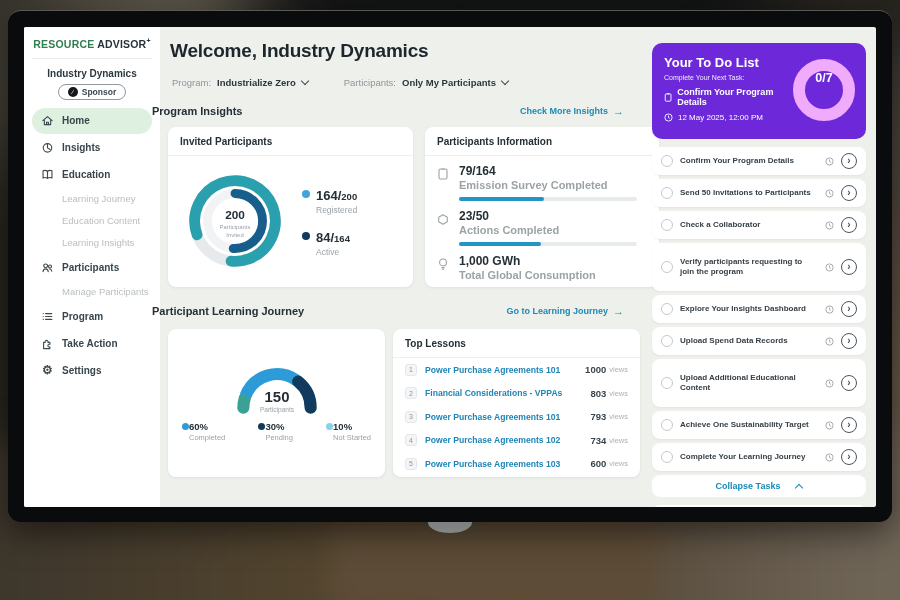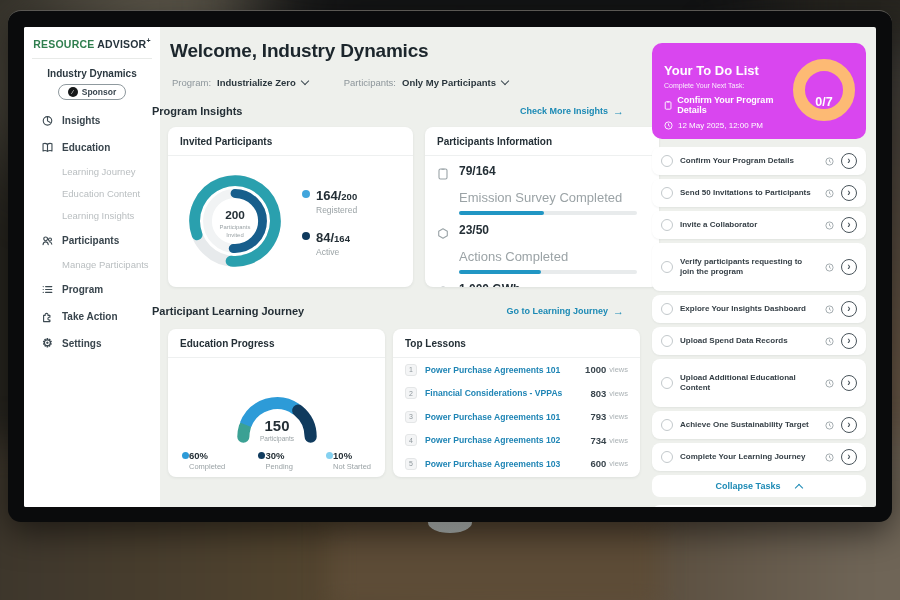--- a/index.html
+++ b/index.html
@@ -65,21 +65,21 @@
   .leg-item { display:flex; gap:6px; align-items:flex-start; }
   .leg-dot { width:8px; height:8px; border-radius:50%; margin-top:4px; }
   .leg-main { font-size:13px; font-weight:bold; color:#242f36; }
   .leg-sub { font-size:9.5px; font-weight:bold; color:#242f36; }
   .leg-lab { font-size:8.5px; color:#9ba3a6; margin-top:1px; }
 
   .card-info { left:401px; top:100px; width:234px; height:160px; }
   .info-row { display:flex; gap:8px; padding:8px 12px 0; }
   .info-ico { flex:0 0 14px; padding-top:3px; }
   .info-val { font-size:12px; font-weight:bold; color:#242f36; }
-  .info-lab { font-size:13px; color:#9ba3a6; margin-top:12px; }
+  .info-lab { font-size:11px; color:#9ba3a6; margin-top:1px;font-weight:bold; }
   .bar-track { width:178px; height:4px; border-radius:2px; background:#e8ebec; margin-top:6px; }
   .bar-fill { height:4px; border-radius:2px; background:#2196c4; }
 
   .card-edu { left:144px; top:302px; width:217px; height:148px; }
   .gauge-wrap { display:flex; justify-content:center; padding-top:4px; }
   .edu-legend { display:flex; justify-content:space-between; padding:2px 14px 0; }
   .edu-leg-item { display:flex; }
   .edu-dot { width:7px; height:7px; border-radius:50%; margin-top:2px; }
   .edu-pct { font-size:9.5px; font-weight:bold; color:#242f36; }
   .edu-lab { font-size:7.5px; color:#9ba3a6; margin-top:1px; }
@@ -87,27 +87,27 @@
   .card-lessons { left:369px; top:302px; width:247px; height:148px; }
   .lesson-row { display:flex; align-items:center; padding:0 12px; height:23.5px; cursor:pointer; }
   .rank { width:12px; height:12px; border-radius:3px; background:#f4f5f6; border:1px solid #e4e6e7; font-size:7px; color:#8d969b;
           display:flex; align-items:center; justify-content:center; margin-right:8px; }
   .lesson-title { flex:1; font-size:8.6px; font-weight:bold; color:#1f85b5; }
   .views-num { font-size:9.5px; font-weight:bold; color:#39454d; }
   .views-suf { font-size:7.5px; color:#aab1b4; margin-left:3px; }
 
   
   .right-panel { position:absolute; left:628px; top:16px; width:214px; }
-  .todo-green { position:relative; background:#d946ef; border-radius:10px; height:96px; padding:20px 12px; color:#fff; margin-bottom:8px; }
+  .todo-green { position:relative; background:#6d28d9; border-radius:10px; height:96px; padding:12px 12px; color:#fff; margin-bottom:8px; }
   .todo-title { font-size:13px; font-weight:bold; }
   .todo-sub { font-size:7px; opacity:.9; margin-top:4px; }
   .todo-next { display:flex; gap:5px; align-items:center; margin-top:6px; font-size:9px; font-weight:bold; width:130px; }
   .todo-due { display:flex; gap:5px; align-items:center; margin-top:6px; font-size:8px; }
-  .ring { position:absolute; right:11px; top:16px; width:62px; height:62px; border-radius:50%; border:12px solid #fdba74;
-          display:flex; align-items:flex-end; justify-content:center; }
+  .ring { position:absolute; right:11px; top:16px; width:62px; height:62px; border-radius:50%; border:12px solid #f0abfc;
+          display:flex; align-items:flex-start; justify-content:center; }
   .ring span { font-size:12.5px; font-weight:bold; color:#fff; }
 
   .task-row { background:#fff; border-radius:8px; box-shadow:0 1px 2px rgba(40,50,55,.06); display:flex; align-items:center;
               gap:7px; padding:0 9px; height:28px; margin-bottom:4px; cursor:pointer; }
   .task-row.tall { height:48px; }
   .task-check { flex:0 0 12px; width:12px; height:12px; border-radius:50%; border:1.4px solid #c3c9cc; background:#fff; cursor:pointer; }
   .task-lab { flex:1; font-size:8px; font-weight:bold; color:#353f46; line-height:1.25; }
   .task-clk { flex:0 0 9px; display:flex; }
   .task-go { flex:0 0 16px; width:16px; height:16px; border-radius:50%; border:1.4px solid #49545b; color:#49545b;
              font-size:10px; font-weight:bold; display:flex; align-items:center; justify-content:center; line-height:1; padding-bottom:1px; cursor:pointer; }
@@ -138,20 +138,27 @@
           <span class="d">ADVISOR</span><sup class="d">+</sup>
         </div>
         <div class="org">Industry Dynamics</div>
         <div class="sponsor">
           <span class="sponsor-pill">
             <span class="sponsor-dot">∕</span>
             <span class="lbl">Sponsor</span>
           </span>
         </div>
 
+        <div class="nav-item active">
+          <svg width="13" height="13" viewBox="0 0 14 14" fill="none" stroke="#3d4a52" stroke-width="1.2" stroke-linecap="round" stroke-linejoin="round">
+              <path d="M2 7.2 7 2.8l5 4.4M3.6 6.2v5.2h6.8V6.2"></path>
+              <path d="M6 11.4V8.9h2v2.5"></path>
+            </svg>
+          <span>Home</span>
+        </div>
         <div class="nav-item">
           <svg width="13" height="13" viewBox="0 0 14 14" fill="none" stroke="#3d4a52" stroke-width="1.2" stroke-linecap="round">
               <circle cx="7" cy="7.4" r="4.6"></circle>
               <path d="M7 7.4V3.1M7 7.4l2.9 1.8"></path>
             </svg>
           <span>Insights</span>
         </div>
         <div class="nav-item">
           <svg width="13" height="13" viewBox="0 0 14 14" fill="none" stroke="#3d4a52" stroke-width="1.2" stroke-linecap="round" stroke-linejoin="round">
               <path d="M7 3.5C5.6 2.5 3.6 2.4 2.2 3v7.7c1.4-.6 3.4-.5 4.8.4 1.4-.9 3.4-1 4.8-.4V3C10.4 2.4 8.4 2.5 7 3.5Z"></path>
@@ -299,21 +306,20 @@
 
       <div class="sec-row r2">
         <span class="sec-title">Participant Learning Journey</span>
         <span class="sec-link">
           <span>Go to Learning Journey</span>
           <span class="arrow">→</span>
         </span>
       </div>
 
       <div class="card card-edu">
-        <div class="card-h">Education Progress</div>
         <div class="gauge-wrap">
           <svg width="190" height="86" viewBox="0 0 200 92">
             <path d="M 64 80 A 36 36 0 0 1 65.6 69.5" fill="none" stroke="#3ba194" stroke-width="13" stroke-linecap="round"></path>
             <path d="M 66.4 67.1 A 36 36 0 0 1 120.6 50.5" fill="none" stroke="#2d9bd8" stroke-width="13" stroke-linecap="butt"></path>
             <path d="M 122.7 52.0 A 36 36 0 0 1 136 80" fill="none" stroke="#103b5e" stroke-width="13" stroke-linecap="round"></path>
             <text x="100" y="74" text-anchor="middle" font-size="16" font-weight="bold" fill="#242f36">150</text>
             <text x="100" y="85" text-anchor="middle" font-size="7" fill="#9ba3a6">Participants</text>
           </svg>
         </div>
         <div class="edu-legend">
@@ -415,21 +421,21 @@
           <span class="task-clk">
               <svg width="9" height="9" viewBox="0 0 10 10" fill="none" stroke="#9aa3a7" stroke-width="1">
                 <circle cx="5" cy="5" r="4"></circle>
                 <path d="M5 2.8V5l1.5 1"></path>
               </svg>
             </span>
           <span class="task-go">›</span>
         </div>
         <div class="task-row">
           <span class="task-check"></span>
-          <span class="task-lab">Invite a Collaborator</span>
+          <span class="task-lab">Check a Collaborator</span>
           <span class="task-clk">
               <svg width="9" height="9" viewBox="0 0 10 10" fill="none" stroke="#9aa3a7" stroke-width="1">
                 <circle cx="5" cy="5" r="4"></circle>
                 <path d="M5 2.8V5l1.5 1"></path>
               </svg>
             </span>
           <span class="task-go">›</span>
         </div>
         <div class="task-row tall">
           <span class="task-check"></span>

